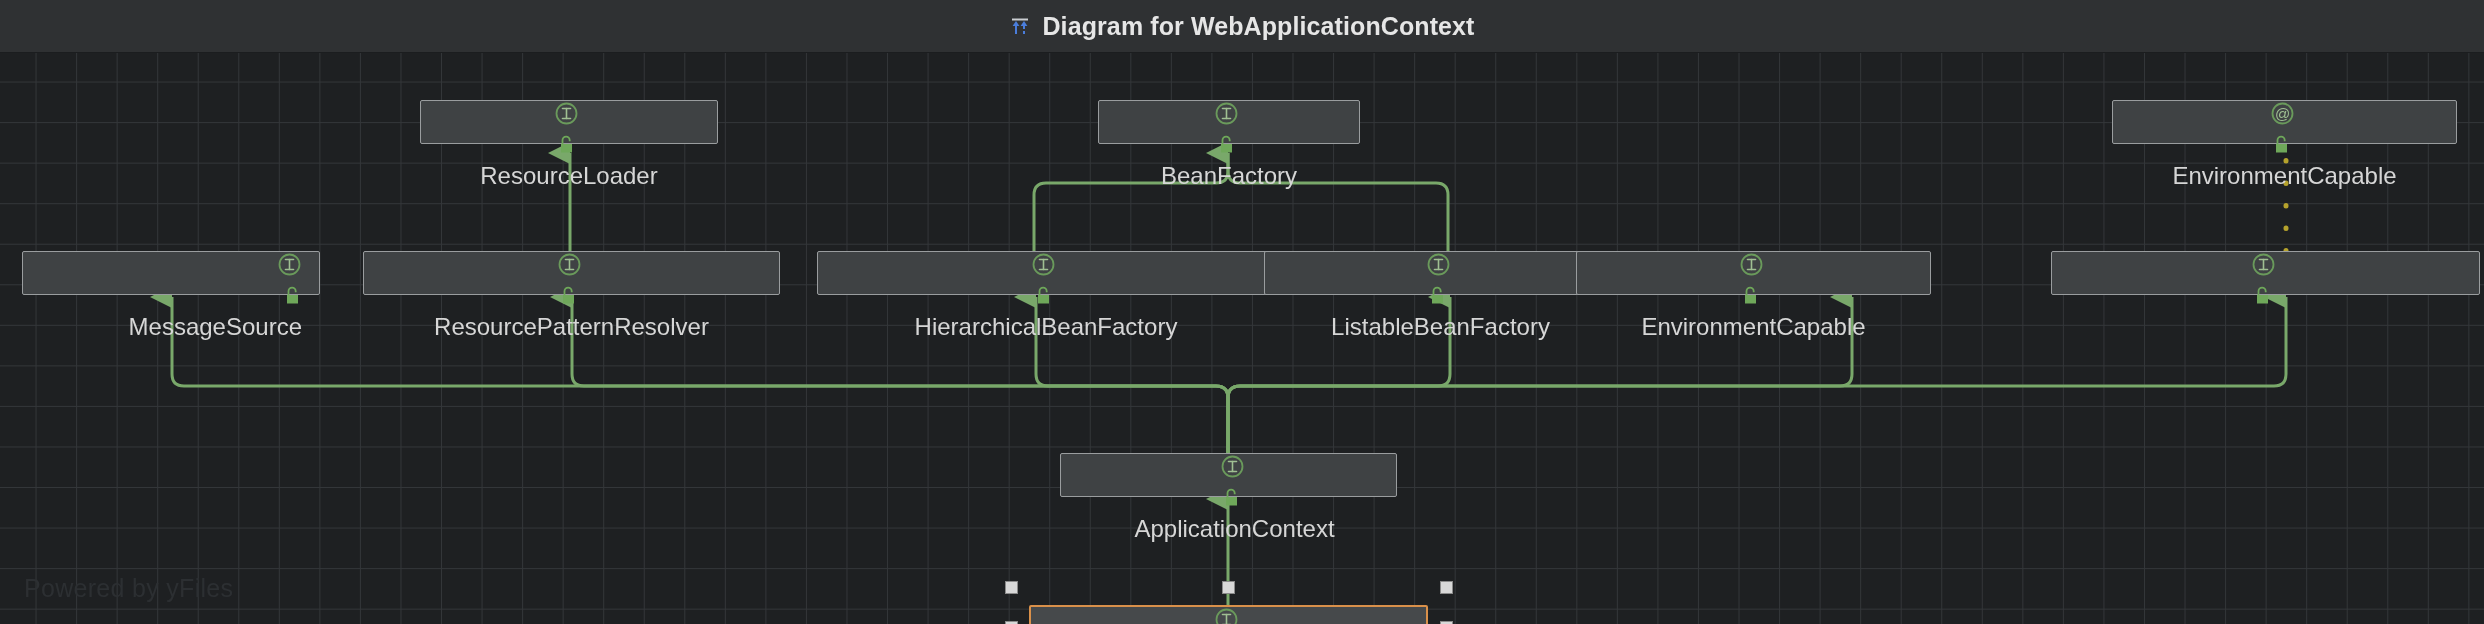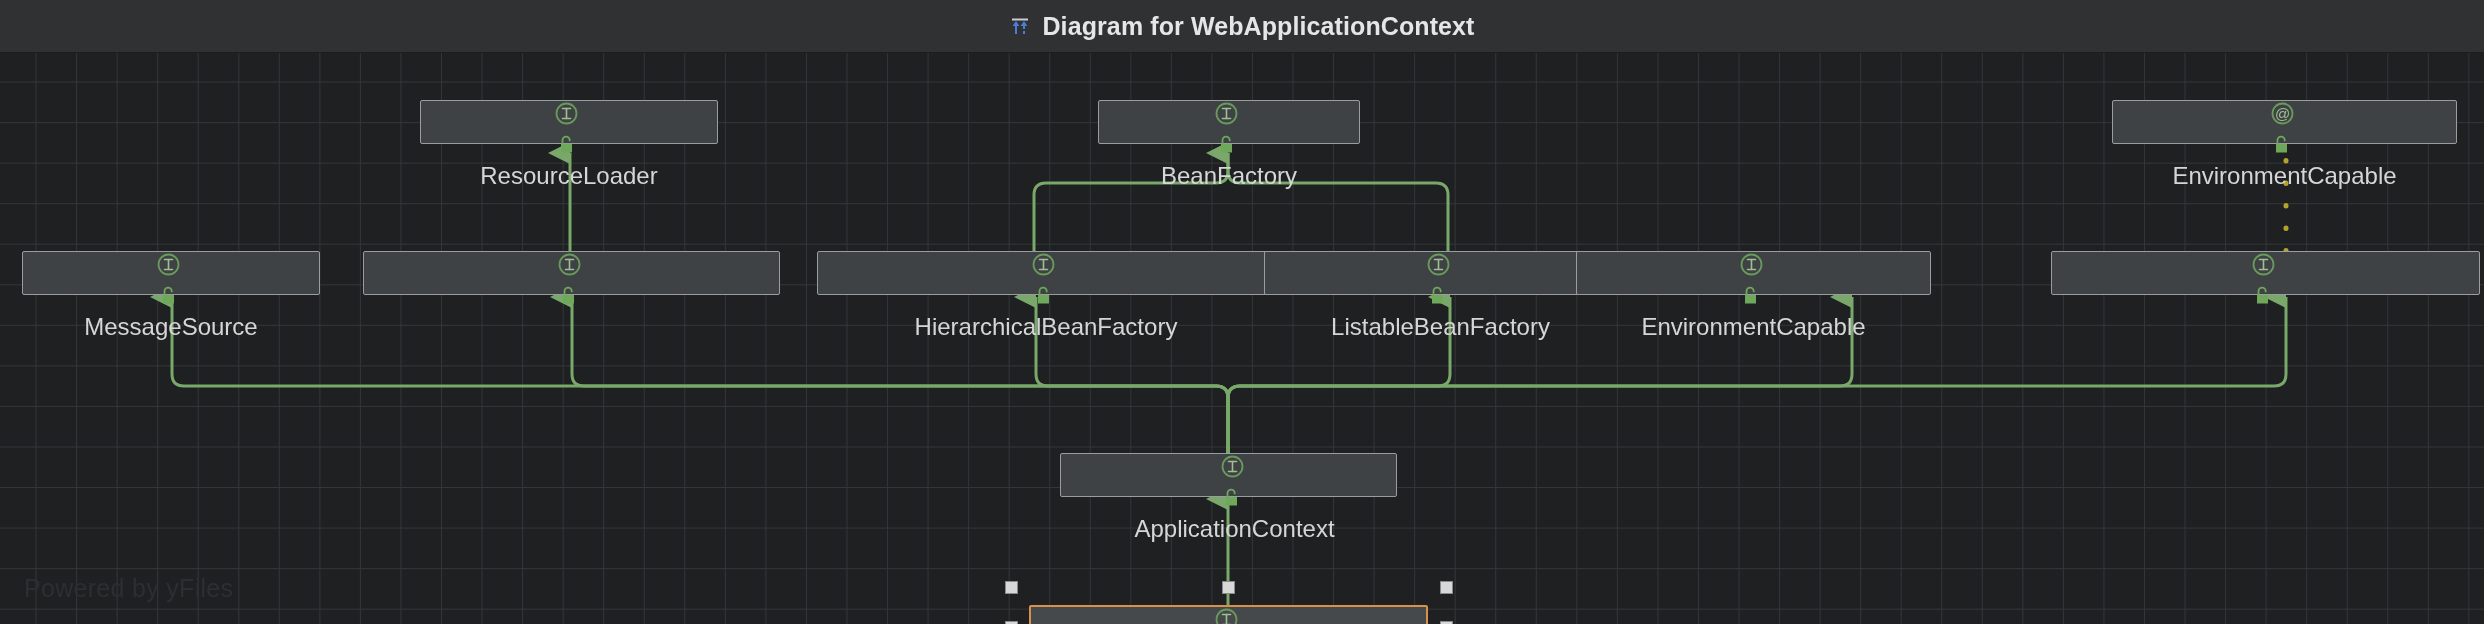--- a/index.html
+++ b/index.html
@@ -215,21 +215,21 @@
             </svg>
           </span>
           <span>
             <svg class="node-lock-icon" width="18" height="20" viewBox="0 0 18 20">
               <path d="M4.5,9 L4.5,5.2 A3.6,3.6 0 0 1 11.7,5.2 L11.7,6.2" fill="none" stroke="#6fa85a" stroke-width="1.8"></path>
               <rect x="3" y="9" width="11" height="8.5" fill="#6fa85a"></rect>
             </svg>
           </span>
           <span class="node-label">EnvironmentCapable</span>
         </div>
-        <div class="node" style="left: 22px; top: 198px; width: 298px;">
+        <div class="node" style="left: 22px; top: 198px; width: 298px; align-items: flex-end;">
           <span>
             <svg class="node-type-icon" width="25" height="25" viewBox="0 0 25 25">
               <circle cx="12.5" cy="12.5" r="10" fill="none" stroke="#6a9a5b" stroke-width="1.8"></circle>
               <g stroke="#9fbf92" stroke-width="1.6" stroke-linecap="round">
                 <line x1="8.5" y1="7.5" x2="16.5" y2="7.5"></line>
                 <line x1="12.5" y1="7.5" x2="12.5" y2="17.5"></line>
                 <line x1="8.5" y1="17.5" x2="16.5" y2="17.5"></line>
               </g>
             </svg>
           </span>
@@ -251,20 +251,21 @@
                 <line x1="8.5" y1="17.5" x2="16.5" y2="17.5"></line>
               </g>
             </svg>
           </span>
           <span>
             <svg class="node-lock-icon" width="18" height="20" viewBox="0 0 18 20">
               <path d="M4.5,9 L4.5,5.2 A3.6,3.6 0 0 1 11.7,5.2 L11.7,6.2" fill="none" stroke="#6fa85a" stroke-width="1.8"></path>
               <rect x="3" y="9" width="11" height="8.5" fill="#6fa85a"></rect>
             </svg>
           </span>
+          <span class="node-label">ResourcePatternResolver</span>
         </div>
         <div class="node" style="left: 817px; top: 198px; width: 458px;">
           <span>
             <svg class="node-type-icon" width="25" height="25" viewBox="0 0 25 25">
               <circle cx="12.5" cy="12.5" r="10" fill="none" stroke="#6a9a5b" stroke-width="1.8"></circle>
               <g stroke="#9fbf92" stroke-width="1.6" stroke-linecap="round">
                 <line x1="8.5" y1="7.5" x2="16.5" y2="7.5"></line>
                 <line x1="12.5" y1="7.5" x2="12.5" y2="17.5"></line>
                 <line x1="8.5" y1="17.5" x2="16.5" y2="17.5"></line>
               </g>

